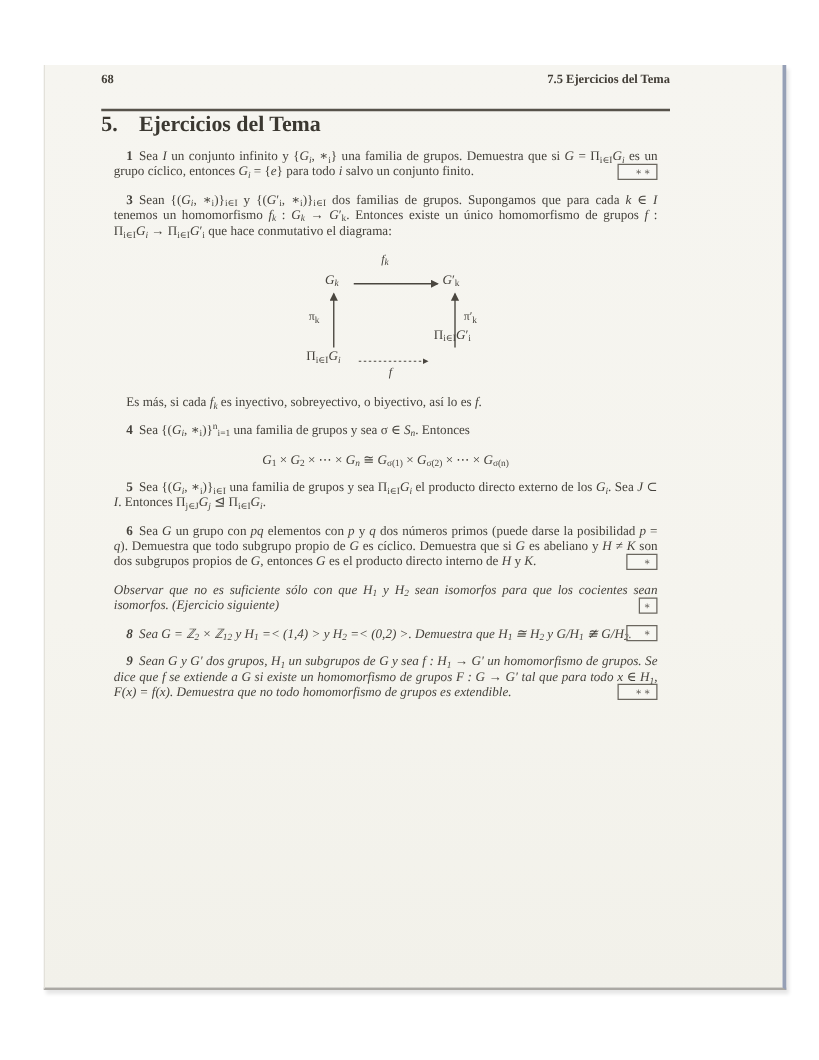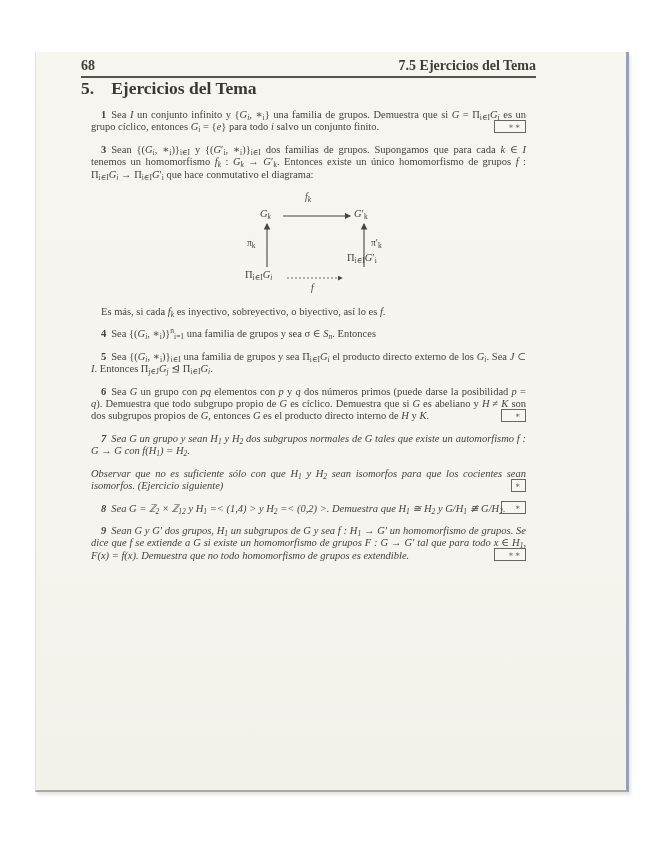--- a/index.html
+++ b/index.html
@@ -17,22 +17,22 @@
     position:absolute;left:35px;top:52px;width:590px;height:738px;
     background:linear-gradient(180deg,#f6f5f0 0%,#f5f4ee 60%,#f2f1ea 100%);
     border-right:3px solid var(--page-edge-right);
     border-bottom:2px solid var(--page-edge-bottom);
     border-left:1px solid #e3e1da;
     box-shadow:2px 3px 3px rgba(0,0,0,0.10);
   }
   .col{margin-left:45px;width:455px;}
   .hdr{
     display:flex;justify-content:space-between;align-items:flex-end;
-    padding:6px 0 2px 0;border-bottom:2px solid var(--rule);
-    font-weight:bold;font-size:14px;color:#413d36;
+    padding:6px 0 18px 0;border-bottom:2px solid var(--rule);
+    font-weight:bold;font-size:10px;color:#413d36;
   }
   .sec-title{font-size:17.5px;font-weight:bold;color:#3b3831;}
   .sec-title .sec-num{margin-right:17px;}
   p.ex{
     position:relative;margin:10px;text-align:justify;text-indent:10px;
     font-size:10.5px;line-height:12.4px;
   }
   .exnum{font-weight:bold;padding-right:5px;}
   .it{font-style:italic;}
   sub{font-size:7.5px;vertical-align:-2px;line-height:0;}
@@ -122,33 +122,31 @@
     </div>
 
     <p class="ex m-note">
       <span>Es más, si cada <i>f<sub>k</sub></i> es inyectivo, sobreyectivo, o biyectivo, así lo es <i>f</i>.</span>
     </p>
 
     <p class="ex m-ex4">
       <b class="exnum">4</b><span>Sea {(<i>G<sub>i</sub></i>, ∗<sub>i</sub>)}<sup>n</sup><sub>i=1</sub> una familia de grupos y sea σ ∈ <i>S<sub>n</sub></i>. Entonces</span>
     </p>
 
+    <div class="equation"><i>G</i><sub>1</sub> × <i>G</i><sub>2</sub> × ⋯ × <i>G<sub>n</sub></i> ≅ <i>G</i><sub>σ(1)</sub> × <i>G</i><sub>σ(2)</sub> × ⋯ × <i>G</i><sub>σ(n)</sub></div>
 
     <p class="ex m-ex5">
       <b class="exnum">5</b><span>Sea {(<i>G<sub>i</sub></i>, ∗<sub>i</sub>)}<sub>i∈I</sub> una familia de grupos y sea Π<sub>i∈I</sub><i>G<sub>i</sub></i> el producto directo externo de los <i>G<sub>i</sub></i>. Sea <i>J</i> ⊂ <i>I</i>. Entonces Π<sub>j∈J</sub><i>G<sub>j</sub></i> ⊴ Π<sub>i∈I</sub><i>G<sub>i</sub></i>.</span>
     </p>
 
     <p class="ex m-ex6">
       <b class="exnum">6</b><span>Sea <i>G</i> un grupo con <i>pq</i> elementos con <i>p</i> y <i>q</i> dos números primos (puede darse la posibilidad <i>p</i> = <i>q</i>). Demuestra que todo subgrupo propio de <i>G</i> es cíclico. Demuestra que si <i>G</i> es abeliano y <i>H</i> ≠ <i>K</i> son dos subgrupos propios de <i>G</i>, entonces <i>G</i> es el producto directo interno de <i>H</i> y <i>K</i>.</span>
       <span class="marker">∗</span>
     </p>
 
-    <p class="ex it m-ex7">
-      <b class="exnum">7</b><span>Sea G un grupo y sean H<sub>1</sub> y H<sub>2</sub> dos subgrupos normales de G tales que existe un automorfismo f : G → G con f(H<sub>1</sub>) = H<sub>2</sub>.</span>
-    </p>
 
 
     <p class="ex it m-ex7note" style="text-indent:0;">
       <span>Observar que no es suficiente sólo con que H<sub>1</sub> y H<sub>2</sub> sean isomorfos para que los cocientes sean isomorfos. (Ejercicio siguiente)</span>
       <span class="marker">∗</span>
     </p>
 
     <p class="ex it m-ex8">
       <b class="exnum">8</b><span>Sea G = ℤ<sub>2</sub> × ℤ<sub>12</sub> y H<sub>1</sub> =&lt; (1,4) &gt; y H<sub>2</sub> =&lt; (0,2) &gt;. Demuestra que H<sub>1</sub> ≅ H<sub>2</sub> y G/H<sub>1</sub> ≇ G/H<sub>2</sub>.</span>
       <span class="marker">∗</span>

